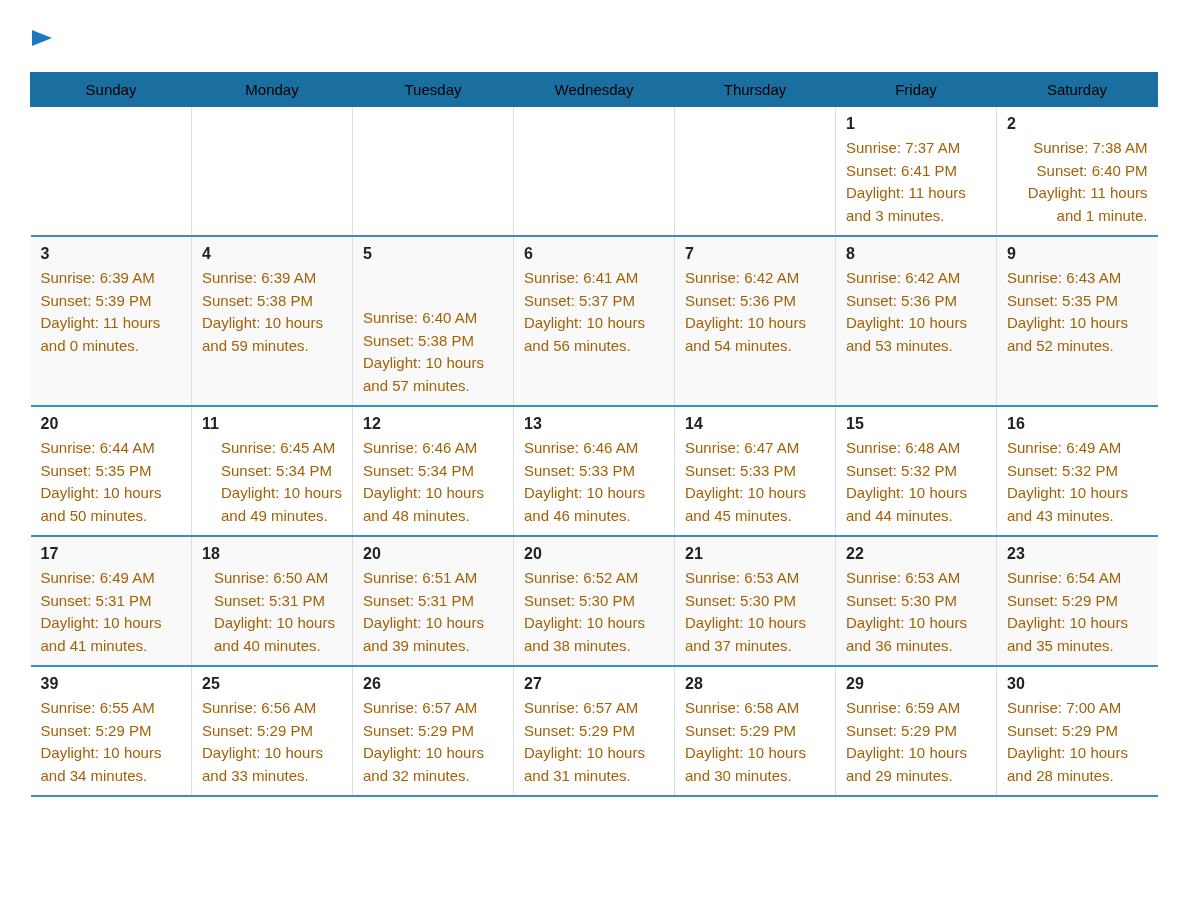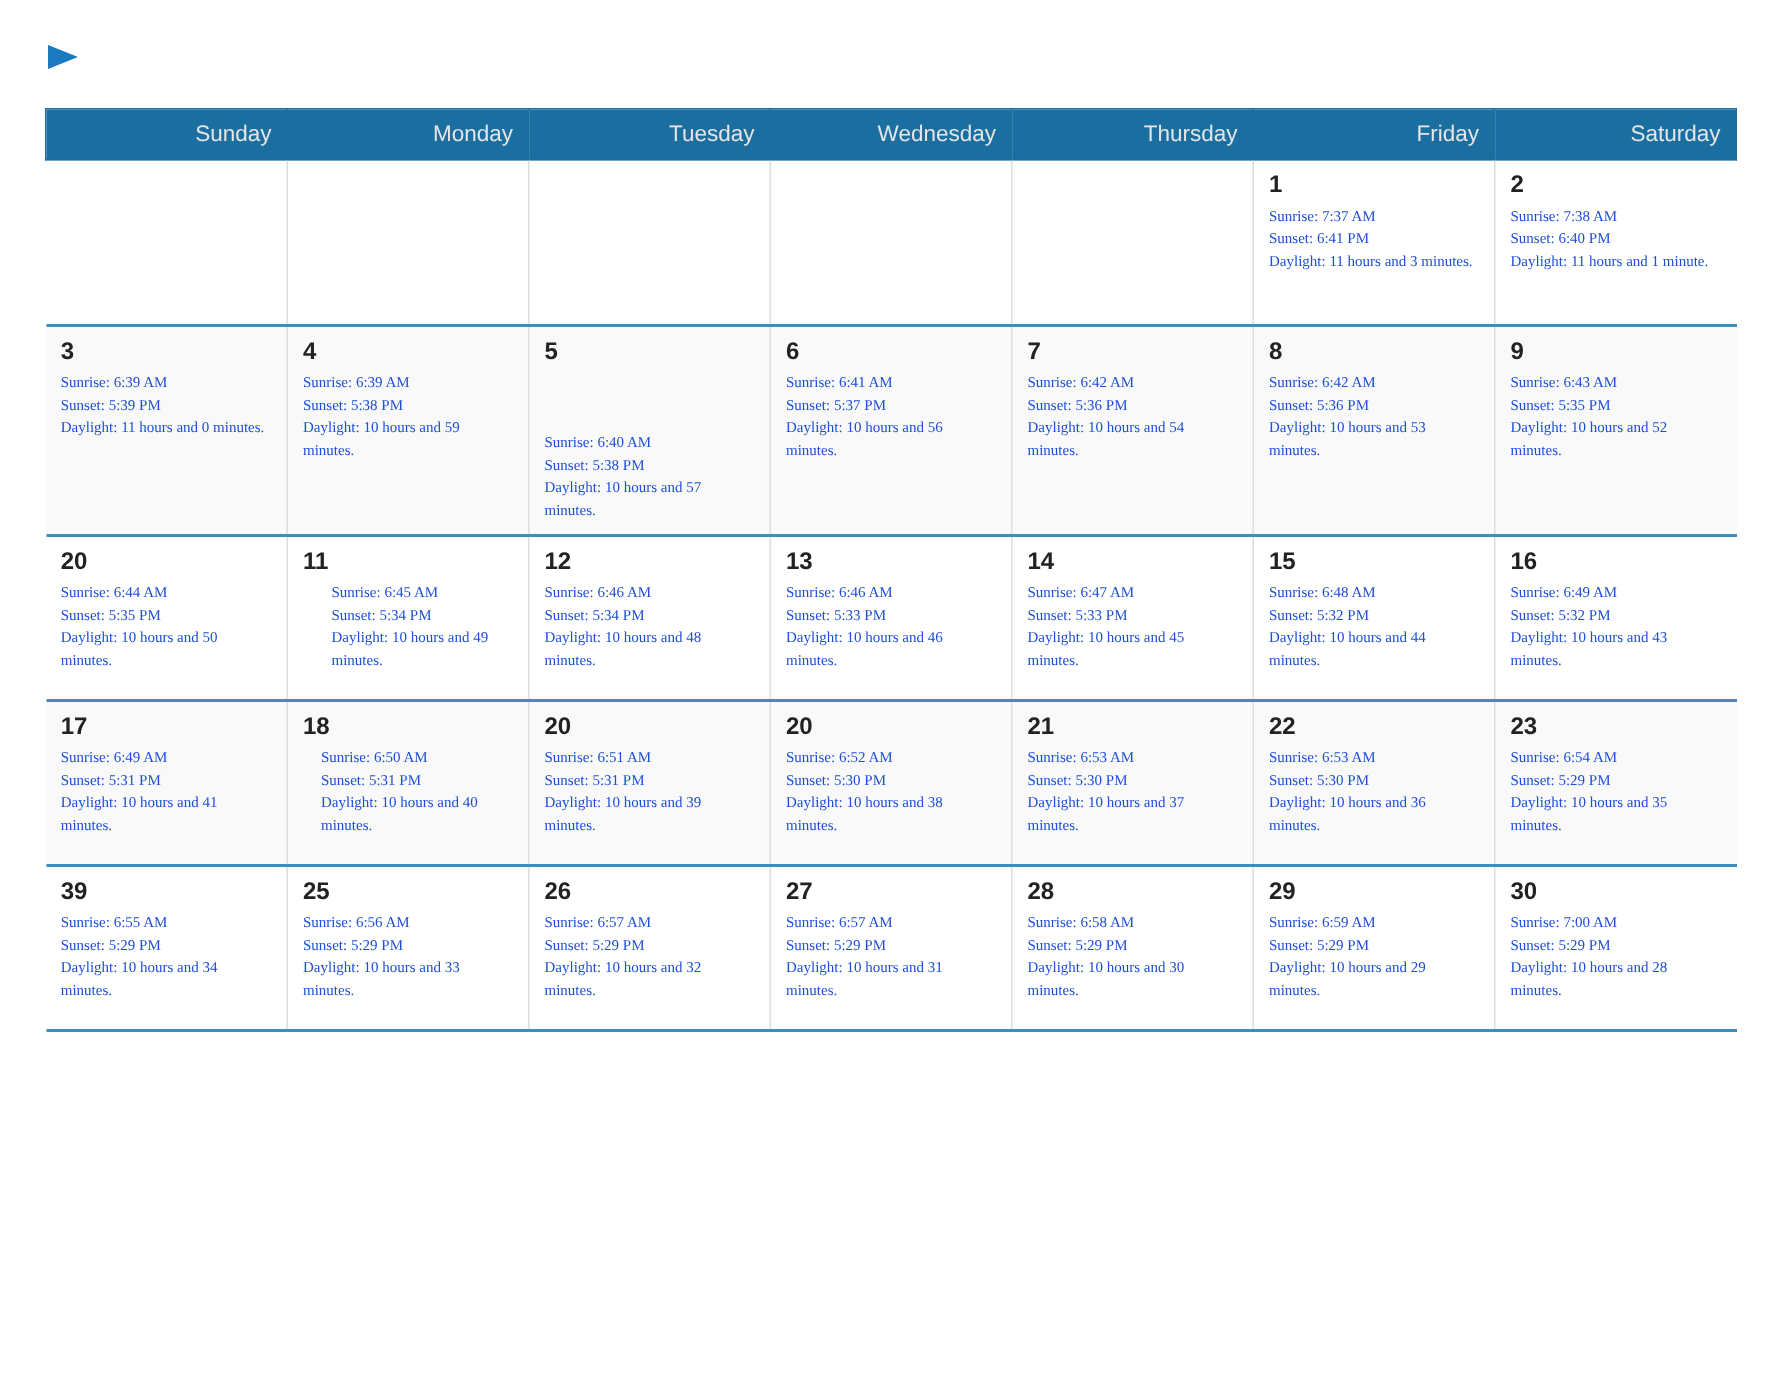--- a/index.html
+++ b/index.html
@@ -45,25 +45,25 @@
     }
     table {
       width: 100%;
       border-collapse: collapse;
       table-layout: fixed;
     }
     thead tr {
       background-color: #1a6fa0;
     }
     thead th {
-      color: #e5e5e5;
+      color: #000000;
       font-size: 15px;
       font-weight: normal;
       padding: 8px 10px;
-      text-align: right;
+      text-align: center;
       border: 1px solid #1a6fa0;
     }
     tbody tr {
       border-bottom: 2px solid #3a8fc0;
     }
     tbody td {
       vertical-align: top;
       padding: 8px 10px;
       font-size: 13px;
       color: #333;
@@ -72,24 +72,23 @@
     }
     tbody td:last-child { border-right: none; }
     .day-num {
       font-size: 16px;
       font-weight: bold;
       color: #222;
       display: block;
       margin-bottom: 4px;
     }
     .day-info {
-      font-size: 10px;
-      color: #1d4ed8;
+      font-size: 15px;
+      color: #a16207;
       line-height: 1.5;
-      font-family: Liberation Serif, serif;
     }
     tbody tr:nth-child(even) td { background: #f9f9f9; }
     tbody tr:nth-child(odd) td { background: #fff; }
   </style>
 </head>
 <body>
 
 <div class="header">
   <div class="logo">
     <span></span>
@@ -125,21 +124,21 @@
         <td></td>
         <td></td>
         <td>
           <span class="day-num">1</span>
           <div class="day-info" style="white-space: pre-line;">Sunrise: 7:37 AM
 Sunset: 6:41 PM
 Daylight: 11 hours and 3 minutes.</div>
         </td>
         <td>
           <span class="day-num">2</span>
-          <div class="day-info" style="white-space: pre-line;">Sunrise: 7:38 AM
+          <div class="day-info" style="white-space: pre-line; text-align: right;">Sunrise: 7:38 AM
 Sunset: 6:40 PM
 Daylight: 11 hours and 1 minute.</div>
         </td>
       </tr>
       <tr>
         <td>
           <span class="day-num">3</span>
           <div class="day-info" style="white-space: pre-line;">Sunrise: 6:39 AM
 Sunset: 5:39 PM
 Daylight: 11 hours and 0 minutes.</div>

